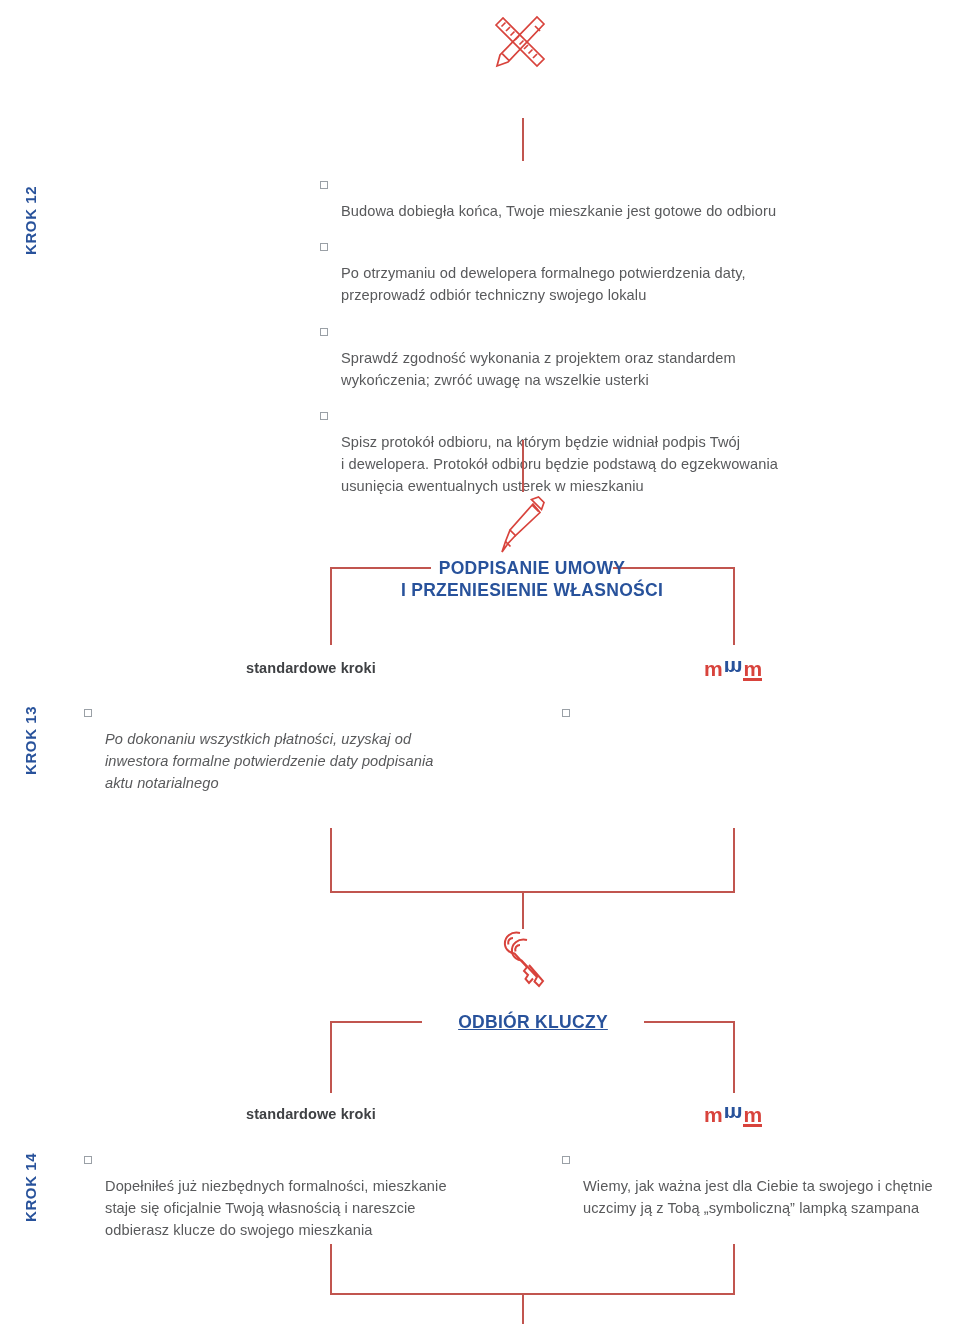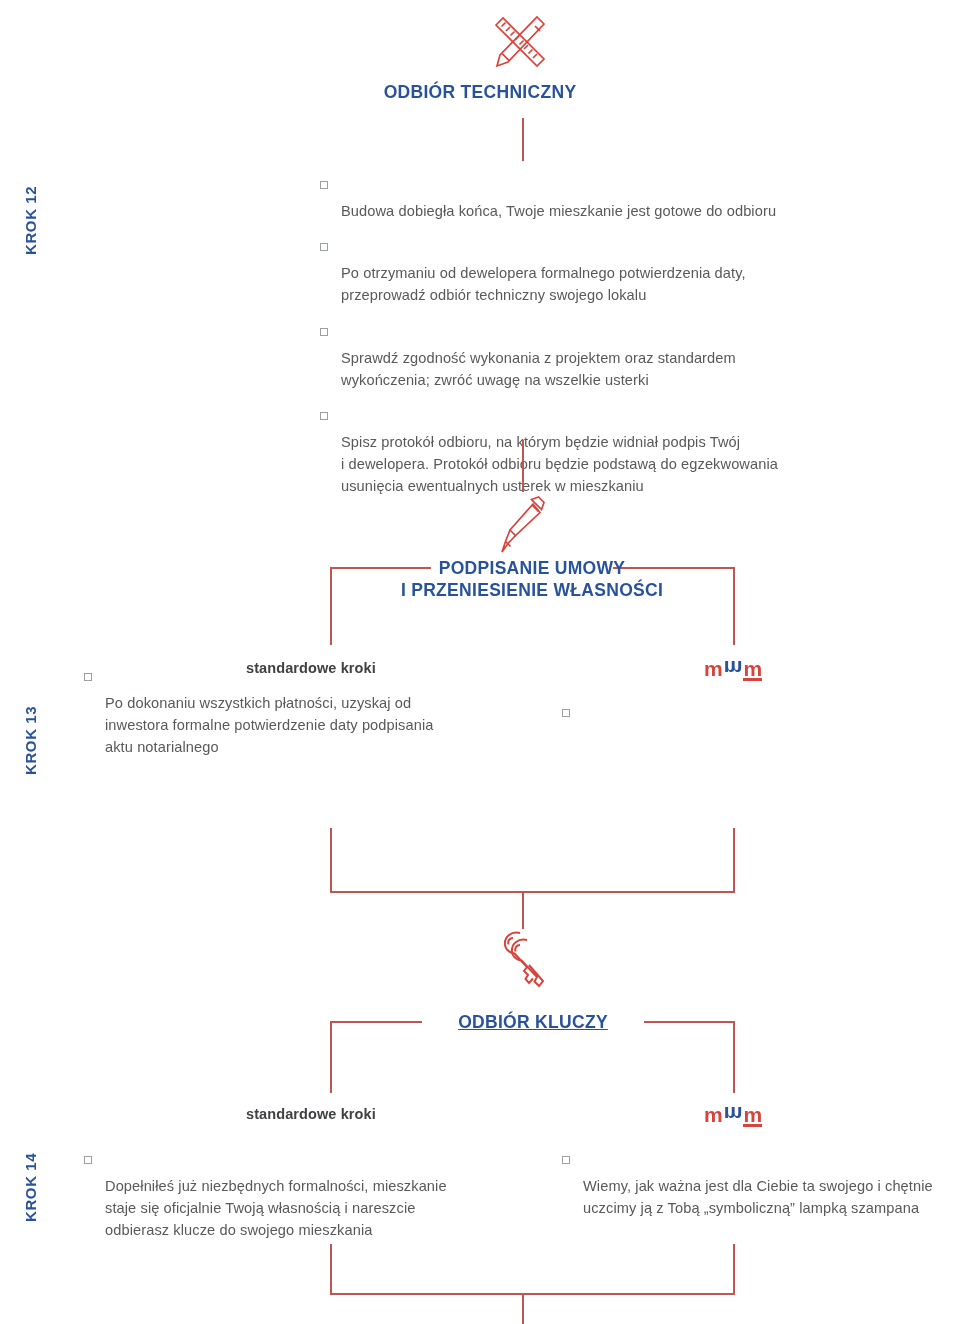--- a/index.html
+++ b/index.html
@@ -98,23 +98,20 @@
       <path d="M37 41 L41 37"></path>
       <path d="M41.5 45.5 L45.5 41.5"></path>
       <path d="M46 50 L50 46"></path>
 
       <path d="M57 16 L50 9 L13 47 L10 58 L21 54 Z"></path>
       <path d="M15.2 45.6 L22.4 52.8"></path>
       <path d="M48 18 L53 23"></path>
     </svg>
   </div>
 
-  <div class="sec-title" style="left:260px;top:82px;width:440px;font-size:17.5px;">
-    <span>ODBIÓR TECHNICZNY</span>
-  </div>
 
   <div class="vline" style="left:522px;top:118px;height:43px;"></div>
 
   <div class="krok" style="left:22px;top:255px;"><span>KROK 12</span></div>
 
   <div class="bullets" style="left:320px;top:175px;width:560px;">
     <div class="bullet">
       <span class="box"></span>
       <span class="btxt">Budowa dobiegła końca, Twoje mieszkanie jest gotowe do odbioru</span>
     </div>
@@ -161,21 +158,21 @@
 
   <div class="std-label" style="left:246px;top:660px;"><span>standardowe kroki</span></div>
 
   <div class="logo" style="left:704px;top:658px;">
     <span class="lg m1">m</span><span class="lg w">m</span><span class="lg m2">m</span>
     <div class="ul" style="left:39px;top:20px;width:19px;"></div>
   </div>
 
   <div class="krok" style="left:22px;top:775px;"><span>KROK 13</span></div>
 
-  <div class="bullets" style="left:84px;top:667px;width:430px;">
+  <div class="bullets" style="left:84px;top:703px;width:430px;font-style:italic;">
     <div class="bullet">
       <span class="box"></span>
       <span class="btxt">Po dokonaniu wszystkich płatności, uzyskaj od
 inwestora formalne potwierdzenie daty podpisania
 aktu notarialnego</span>
     </div>
   </div>
 
   <div class="bullets" style="left:562px;top:703px;width:390px;">
     <div class="bullet">

